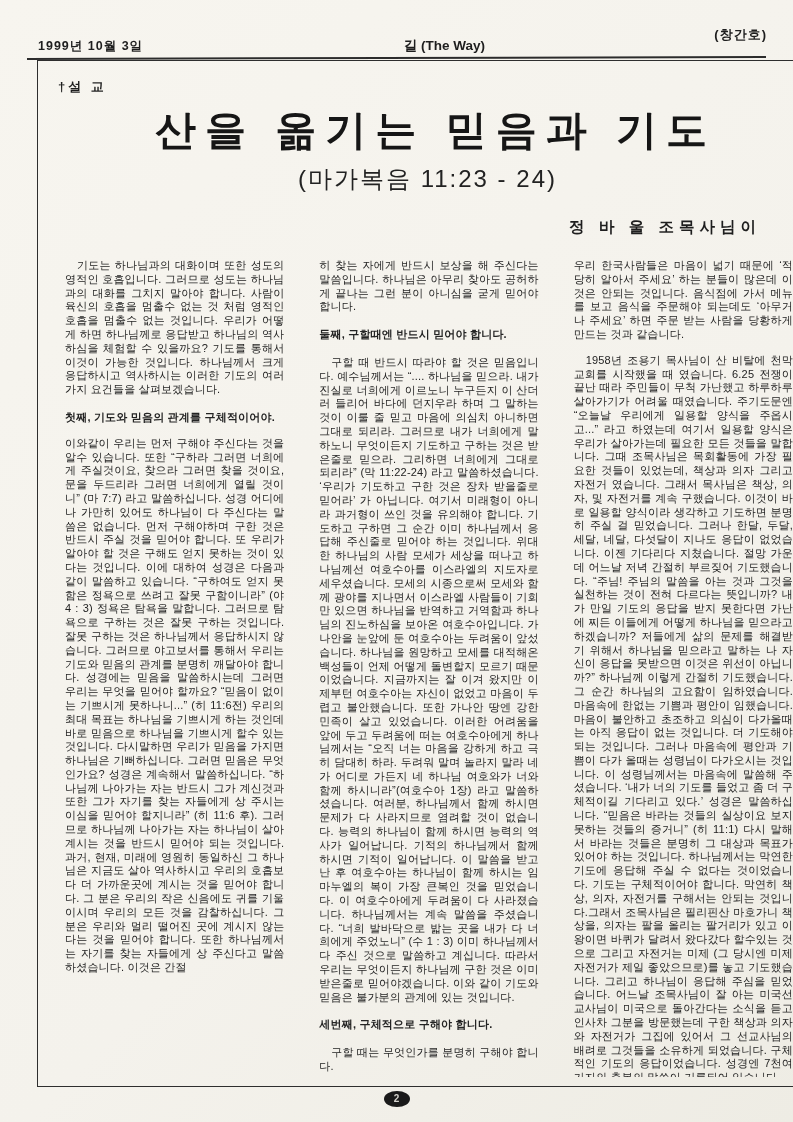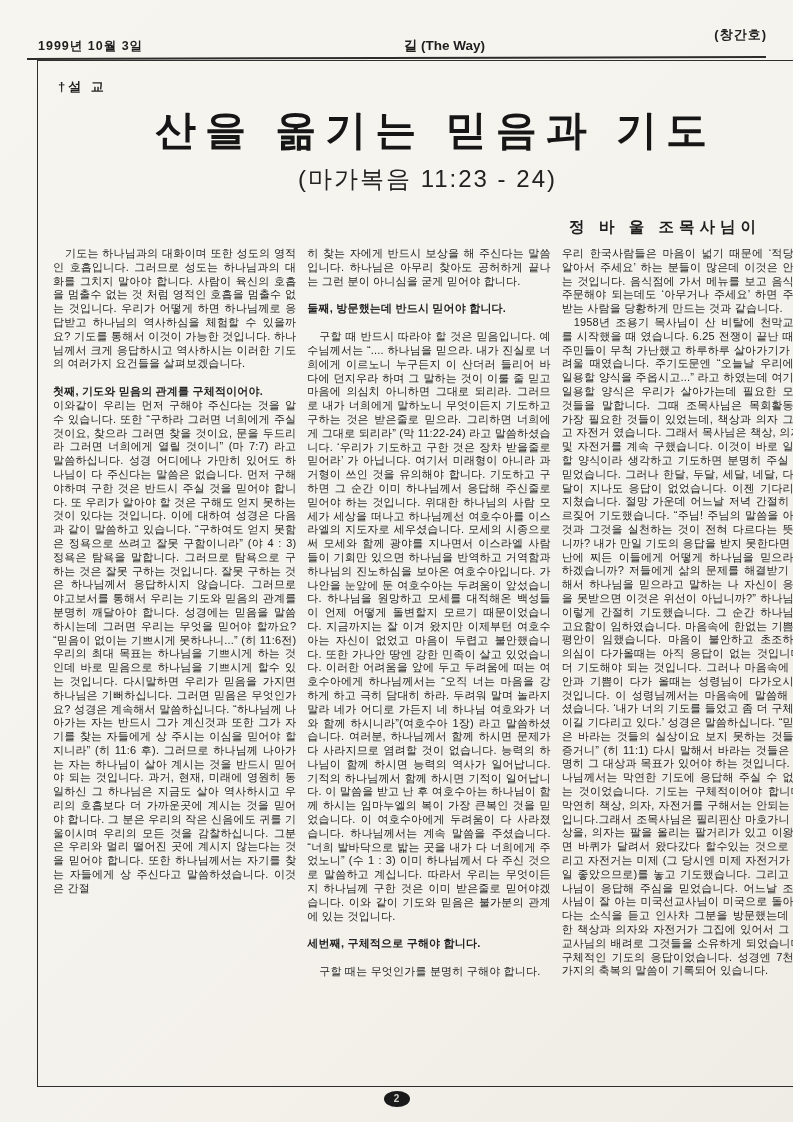--- a/index.html
+++ b/index.html
@@ -59,21 +59,21 @@
   }
   
   .columns {
     position:absolute; top:186px; left:15px; right:12px; bottom:9px;
     display:flex; gap:11px;
   }
   .col {
     flex:1 1 0; overflow:hidden;
   }
   .blk {
-    margin:0;
+    margin:12px;
     font-size:11px; line-height:13.8px;
     text-align:justify;
     word-break:break-all;
     color:#232323;
     letter-spacing:0.2px;
   }
   .lead { text-indent:12px; }
   .cont { text-indent:0; }
   .head, .headsp {
     font-weight:bold; margin-top:14px; text-align:left;
@@ -106,21 +106,21 @@
     <div class="author">정 바 울 조목사님이</div>
 
     <div class="columns">
       <div class="col">
           <p class="blk lead">기도는 하나님과의 대화이며 또한 성도의 영적인 호흡입니다.  그러므로 성도는 하나님과의 대화를 그치지 말아야 합니다.  사람이 육신의 호흡을 멈출수 없는 것 처럼 영적인 호흡을 멈출수 없는 것입니다.  우리가 어떻게 하면 하나님께로 응답받고 하나님의 역사하심을 체험할 수 있을까요?  기도를 통해서 이것이 가능한 것입니다.  하나님께서 크게 응답하시고 역사하시는 이러한 기도의 여러가지 요건들을 살펴보겠습니다.</p>
           <p class="blk head">첫째, 기도와 믿음의 관계를 구체적이어야.</p>
           <p class="blk cont">이와같이 우리는 먼저 구해야 주신다는 것을 알수 있습니다.  또한 “구하라 그러면 너희에게 주실것이요, 찾으라 그러면 찾을 것이요, 문을 두드리라 그러면 너희에게 열릴 것이니” (마 7:7) 라고 말씀하십니다.  성경 어디에나 가만히 있어도 하나님이 다 주신다는 말씀은 없습니다.  먼저 구해야하며 구한 것은 반드시 주실 것을 믿어야 합니다.  또 우리가 알아야 할 것은 구해도 얻지 못하는 것이 있다는 것입니다.  이에 대하여 성경은 다음과 같이 말씀하고 있습니다.  “구하여도 얻지 못함은 정욕으로 쓰려고 잘못 구함이니라” (야 4 : 3) 정욕은 탐욕을 말합니다.  그러므로 탐욕으로 구하는 것은 잘못 구하는 것입니다.  잘못 구하는 것은 하나님께서 응답하시지 않습니다. 그러므로 야고보서를 통해서 우리는 기도와 믿음의 관계를 분명히 깨달아야 합니다.  성경에는 믿음을 말씀하시는데 그러면 우리는 무엇을 믿어야 할까요?  “믿음이 없이는 기쁘시게 못하나니...” (히 11:6전)  우리의 최대 목표는 하나님을 기쁘시게 하는 것인데 바로 믿음으로 하나님을 기쁘시게 할수 있는 것입니다. 다시말하면 우리가 믿음을 가지면 하나님은 기뻐하십니다.   그러면 믿음은 무엇인가요? 성경은 계속해서 말씀하십니다.  “하나님께 나아가는 자는 반드시 그가 계신것과 또한 그가 자기를 찾는 자들에게 상 주시는 이심을 믿어야 할지니라” (히 11:6 후).  그러므로 하나님께 나아가는 자는 하나님이 살아 계시는 것을 반드시 믿어야 되는 것입니다.  과거, 현재, 미래에 영원히 동일하신 그 하나님은 지금도 살아 역사하시고 우리의 호흡보다 더 가까운곳에 계시는 것을 믿어야 합니다.  그 분은 우리의 작은 신음에도 귀를 기울이시며 우리의 모든 것을 감찰하십니다.  그분은 우리와 멀리 떨어진 곳에 계시지 않는다는 것을 믿어야 합니다.  또한 하나님께서는 자기를 찾는 자들에게 상 주신다고 말씀하셨습니다.  이것은 간절</p>
         </div>
       <div class="col">
           <p class="blk cont">히 찾는 자에게 반드시 보상을 해 주신다는 말씀입니다.  하나님은 아무리 찾아도 공허하게 끝나는 그런 분이 아니심을 굳게 믿어야 합니다.</p>
-          <p class="blk headsp">둘째, 방문했는데 반드시 믿어야 합니다.</p>
+          <p class="blk headsp">둘째, 구할때엔 반드시 믿어야 합니다.</p>
           <p class="blk lead">구할 때 반드시 따라야 할 것은 믿음입니다. 예수님께서는 “.... 하나님을 믿으라.  내가 진실로 너희에게 이르노니 누구든지 이 산더러 들리어 바다에 던지우라 하며 그 말하는 것이 이룰 줄 믿고 마음에 의심치 아니하면 그대로 되리라.  그러므로 내가 너희에게 말하노니 무엇이든지 기도하고 구하는 것은 받은줄로 믿으라.  그리하면 너희에게 그대로 되리라” (막 11:22-24) 라고 말씀하셨습니다.  ‘우리가 기도하고 구한 것은 장차 받을줄로 믿어라’ 가 아닙니다.  여기서 미래형이 아니라 과거형이 쓰인 것을 유의해야 합니다.   기도하고 구하면 그 순간 이미 하나님께서 응답해 주신줄로 믿어야 하는 것입니다.   위대한 하나님의 사람 모세가 세상을 떠나고 하나님께선 여호수아를 이스라엘의 지도자로 세우셨습니다.   모세의 시종으로써 모세와 함께 광야를 지나면서 이스라엘 사람들이 기회만 있으면 하나님을 반역하고 거역함과 하나님의 진노하심을 보아온 여호수아입니다. 가나안을 눈앞에 둔 여호수아는 두려움이 앞섰습니다.   하나님을 원망하고 모세를 대적해온 백성들이 언제 어떻게 돌변할지 모르기 때문이었습니다.  지금까지는 잘 이겨 왔지만 이제부턴 여호수아는 자신이 없었고 마음이 두렵고 불안했습니다. 또한 가나안 땅엔 강한 민족이 살고 있었습니다.  이러한 어려움을 앞에 두고 두려움에 떠는 여호수아에게 하나님께서는 “오직 너는 마음을 강하게 하고 극히 담대히 하라.  두려워 말며 놀라지 말라 네가 어디로 가든지 네 하나님 여호와가 너와 함께 하시니라”(여호수아 1장) 라고 말씀하셨습니다.  여러분, 하나님께서 함께 하시면 문제가 다 사라지므로 염려할 것이 없습니다.  능력의 하나님이 함께 하시면 능력의 역사가 일어납니다.  기적의 하나님께서 함께 하시면 기적이 일어납니다. 이 말씀을 받고 난 후 여호수아는 하나님이 함께 하시는 임마누엘의 복이 가장 큰복인 것을 믿었습니다.  이 여호수아에게 두려움이 다 사라졌습니다.  하나님께서는 계속 말씀을 주셨습니다.  “너희 발바닥으로 밟는 곳을 내가 다 너희에게 주었노니” (수 1 : 3) 이미 하나님께서 다 주신 것으로 말씀하고 계십니다.  따라서 우리는 무엇이든지 하나님께 구한 것은 이미 받은줄로 믿어야겠습니다.  이와 같이 기도와 믿음은 불가분의 관계에 있는 것입니다.</p>
           <p class="blk headsp">세번째, 구체적으로 구해야 합니다.</p>
           <p class="blk lead">구할 때는 무엇인가를 분명히 구해야 합니다.</p>
         </div>
       <div class="col">
           <p class="blk cont">우리 한국사람들은 마음이 넓기 때문에 ‘적당히 알아서 주세요’ 하는 분들이 많은데 이것은 안되는 것입니다.  음식점에 가서 메뉴를 보고 음식을 주문해야 되는데도 ‘아무거나 주세요’ 하면 주문 받는 사람을 당황하게 만드는 것과 같습니다.</p>
           <p class="blk lead">1958년 조용기 목사님이 산 비탈에 천막교회를 시작했을 때 였습니다.  6.25 전쟁이 끝난 때라 주민들이 무척 가난했고 하루하루 살아가기가 어려울 때였습니다.  주기도문엔 “오늘날 우리에게 일용할 양식을 주옵시고...” 라고 하였는데 여기서 일용할 양식은 우리가 살아가는데 필요한 모든 것들을 말합니다.   그때 조목사님은 목회활동에 가장 필요한 것들이 있었는데, 책상과 의자 그리고 자전거 였습니다.  그래서 목사님은 책상, 의자, 및 자전거를 계속 구했습니다.  이것이 바로 일용할 양식이라 생각하고 기도하면 분명히 주실 걸 믿었습니다.  그러나 한달, 두달, 세달, 네달, 다섯달이 지나도 응답이 없었습니다.  이젠 기다리다 지쳤습니다.  절망 가운데 어느날 저녁 간절히 부르짖어 기도했습니다.  “주님! 주님의 말씀을 아는 것과 그것을 실천하는 것이 전혀 다르다는 뜻입니까?  내가 만일 기도의 응답을 받지 못한다면 가난에 찌든 이들에게 어떻게 하나님을 믿으라고 하겠습니까?  저들에게 삶의 문제를 해결받기 위해서 하나님을 믿으라고 말하는 나 자신이 응답을 못받으면 이것은 위선이 아닙니까?” 하나님께 이렇게 간절히 기도했습니다. 그 순간 하나님의 고요함이 임하였습니다.  마음속에 한없는 기쁨과 평안이 임했습니다. 마음이 불안하고 초조하고 의심이 다가올때는 아직 응답이 없는 것입니다.  더 기도해야 되는 것입니다.  그러나 마음속에 평안과 기쁨이 다가 올때는 성령님이 다가오시는 것입니다.  이 성령님께서는 마음속에 말씀해 주셨습니다. ‘내가 너의 기도를 들었고 좀 더 구체적이길 기다리고 있다.’  성경은 말씀하십니다. “믿음은 바라는 것들의 실상이요 보지 못하는 것들의 증거니” (히 11:1)  다시 말해서 바라는 것들은 분명히 그 대상과 목표가 있어야 하는 것입니다.  하나님께서는 막연한 기도에 응답해 주실 수 없다는 것이었습니다.  기도는 구체적이어야 합니다.  막연히 책상, 의자, 자전거를 구해서는 안되는 것입니다.그래서 조목사님은 필리핀산 마호가니 책상을, 의자는 팔을 올리는 팔거리가 있고 이왕이면 바퀴가 달려서 왔다갔다 할수있는 것으로 그리고 자전거는 미제 (그 당시엔 미제 자전거가 제일 좋았으므로)를 놓고 기도했습니다.  그리고 하나님이 응답해 주심을 믿었습니다. 어느날 조목사님이 잘 아는 미국선교사님이 미국으로 돌아간다는 소식을 듣고 인사차 그분을 방문했는데 구한 책상과 의자와 자전거가 그집에 있어서 그 선교사님의 배려로 그것들을 소유하게 되었습니다. 구체적인 기도의 응답이었습니다.  성경엔 7천여가지의 축복의 말씀이 기록되어 있습니다.</p>
         </div>
     </div>
   </div>

